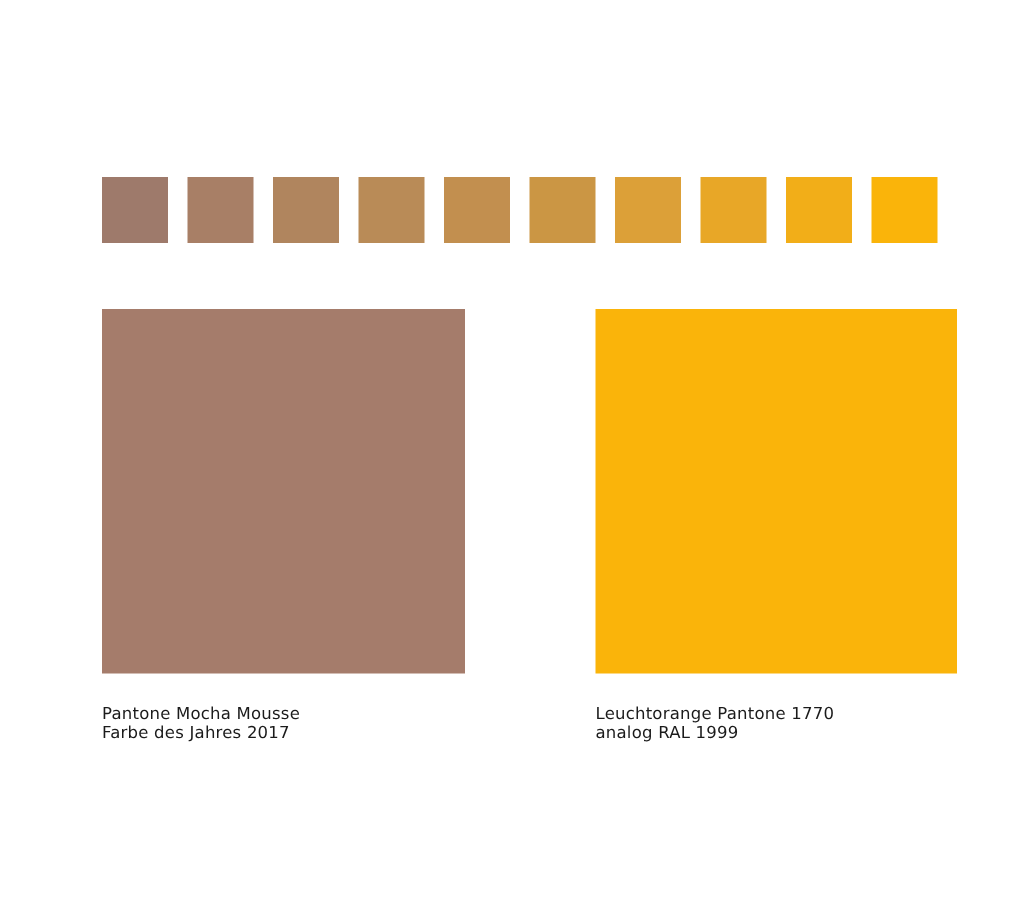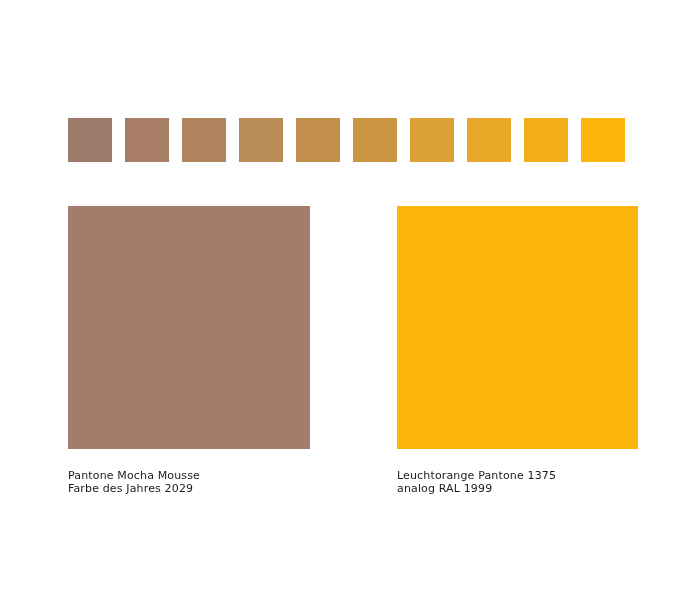--- a/index.html
+++ b/index.html
@@ -92,21 +92,21 @@
       <div class="ramp-swatch" style="background: rgb(242, 174, 24);"></div>
       <div class="ramp-swatch" style="background: rgb(250, 180, 10);"></div>
     </div>
 
   <div class="block" id="block-left" style="background: rgb(165, 124, 107);"></div>
 
   <div class="block" id="block-right" style="background: rgb(250, 180, 10);"></div>
 
   <div class="caption" id="caption-left">
     <span class="caption-line">Pantone Mocha Mousse</span>
-    <span class="caption-line">Farbe des Jahres 2029</span>
+    <span class="caption-line">Farbe des Jahres 2017</span>
   </div>
 
   <div class="caption" id="caption-right">
-    <span class="caption-line">Leuchtorange Pantone 1375</span>
+    <span class="caption-line">Leuchtorange Pantone 1770</span>
     <span class="caption-line">analog RAL 1999</span>
   </div>
 
 </div>
 
 </body></html>

